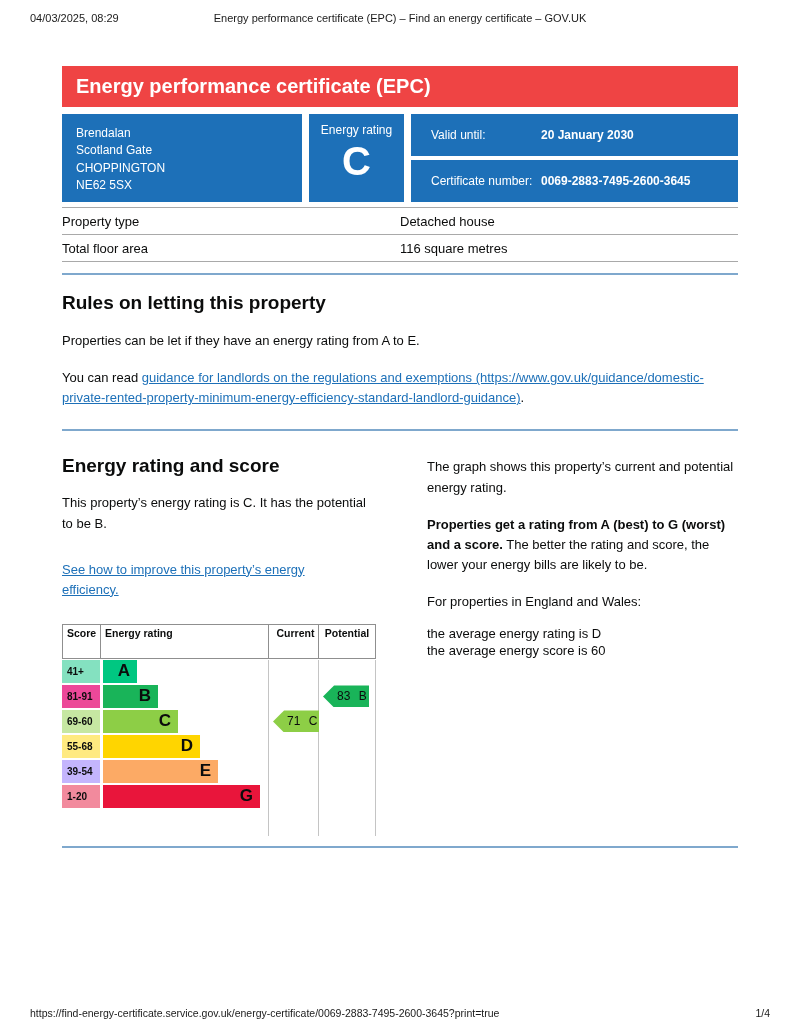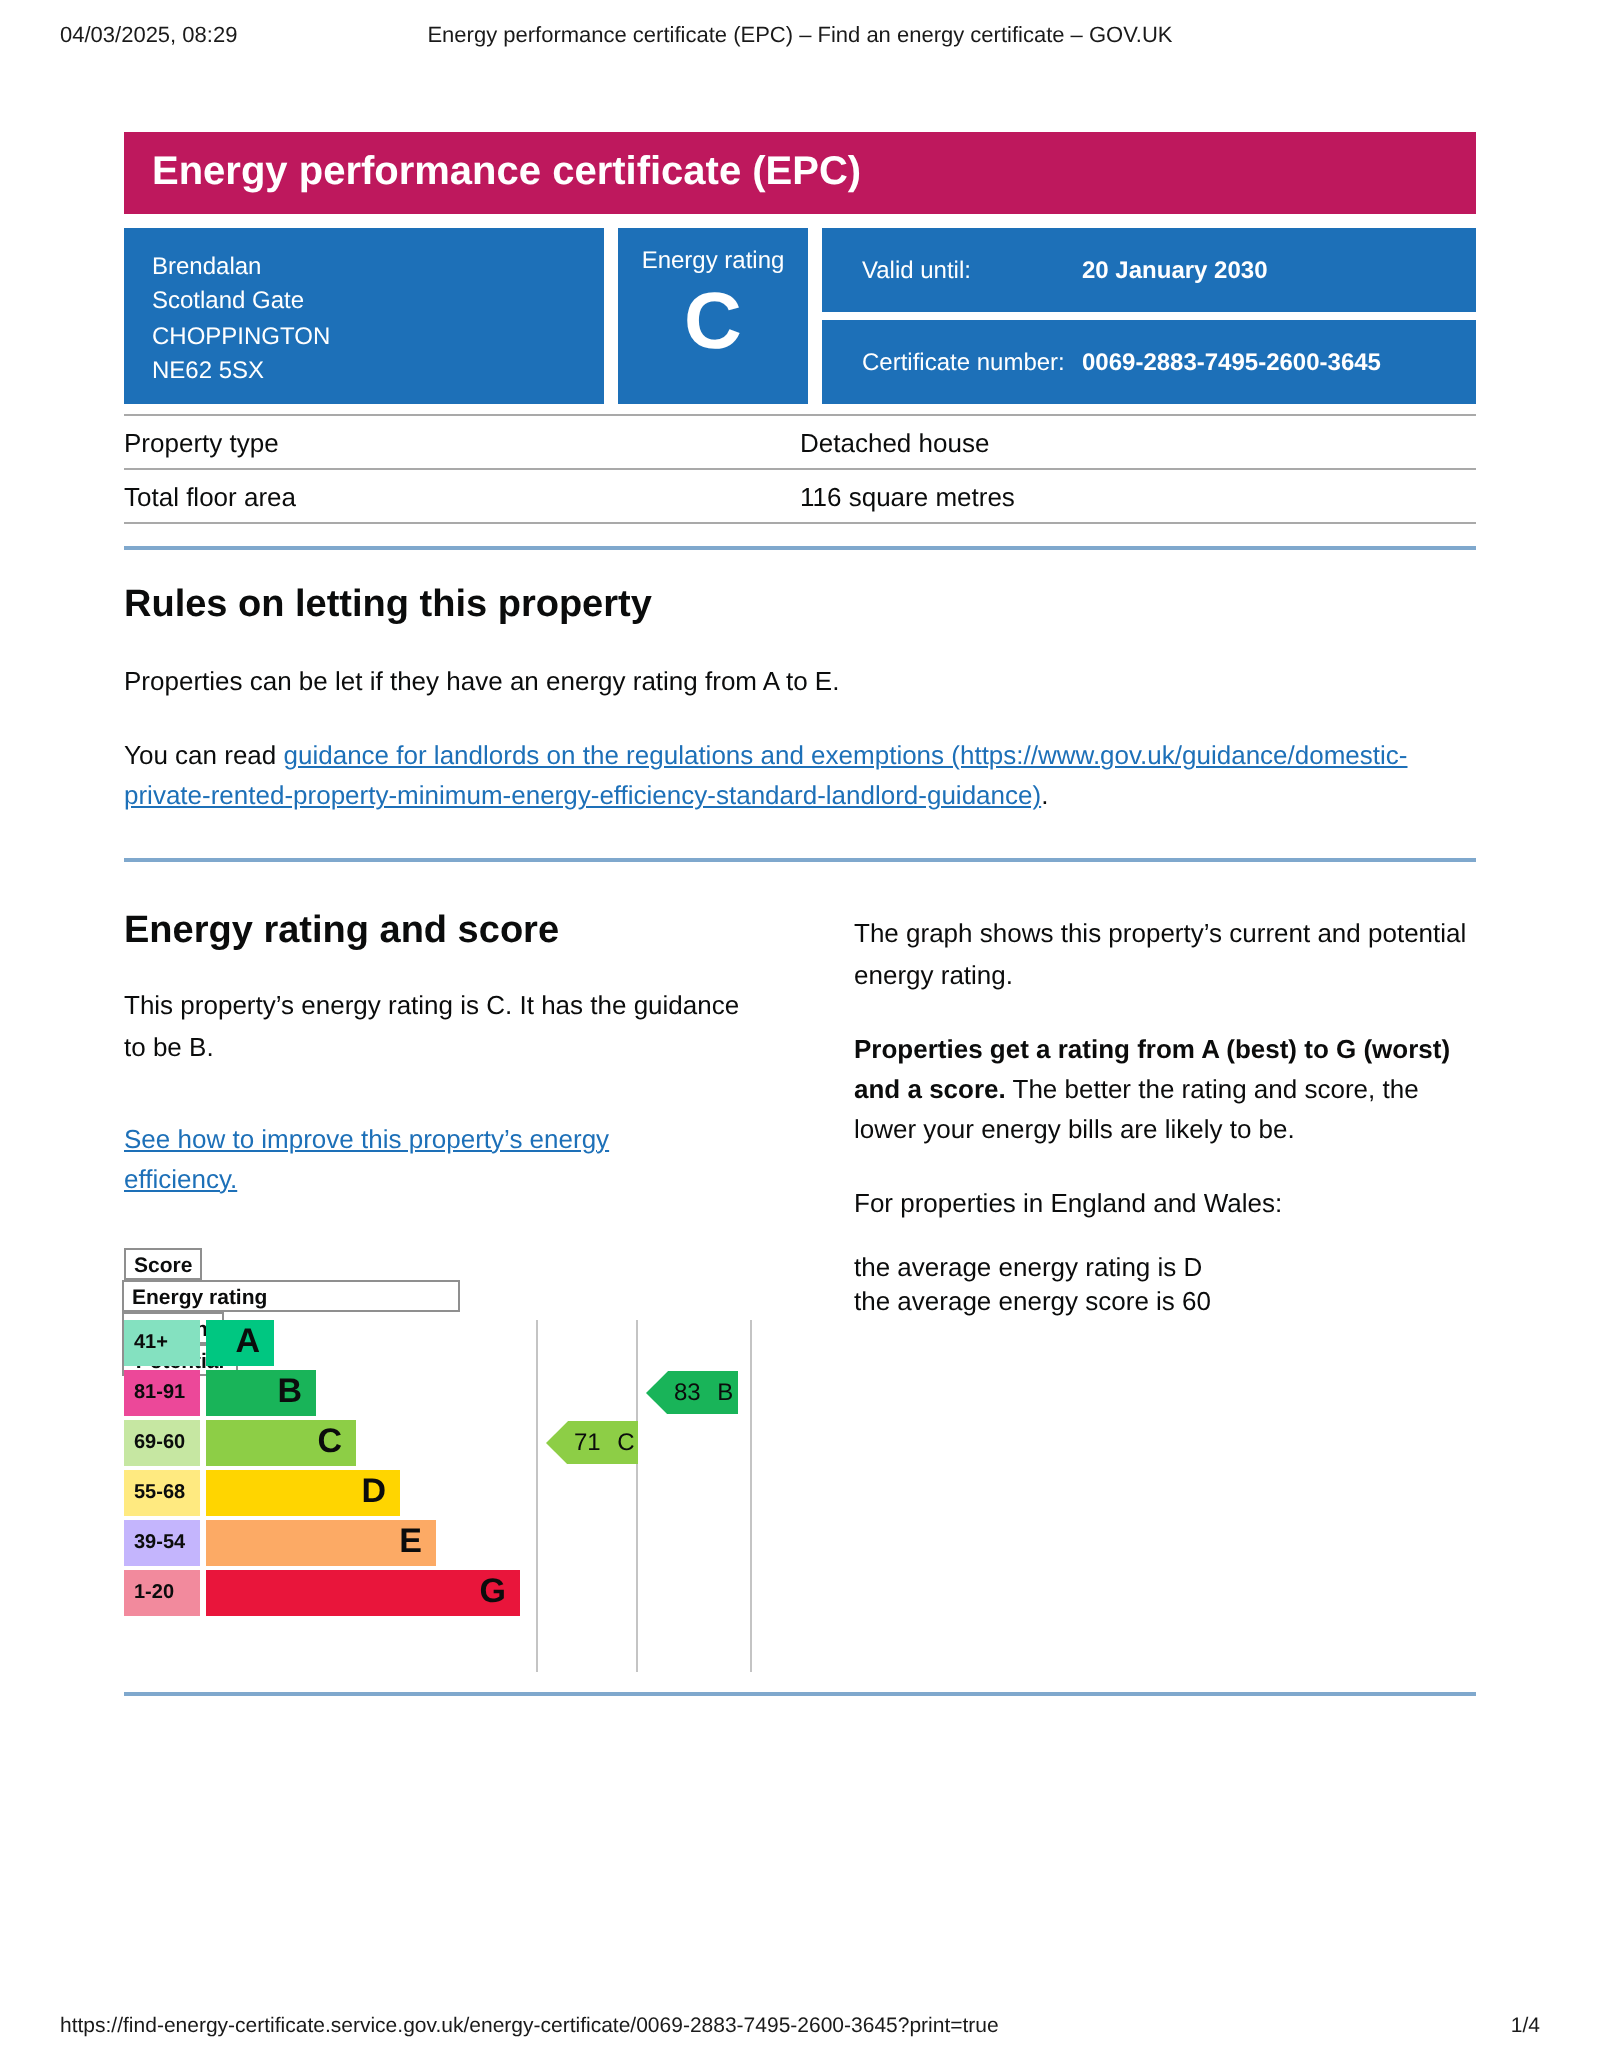--- a/index.html
+++ b/index.html
@@ -9,21 +9,21 @@
     font-family:"Liberation Sans","DejaVu Sans",sans-serif; color:#0b0c0c;
   }
   
   .print-header { position:absolute; top:12px; left:30px; right:30px; display:flex; align-items:center; font-size:11px; color:#1a1a1a; }
   .ph-date { width:130px; }
   .ph-title { flex:1; text-align:center; }
   .ph-spacer { width:130px; }
 
   .content { position:absolute; left:62px; top:66px; width:676px; }
 
-  .banner { background:#be185d; color:#ffffff; height:41px; line-height:41px; padding-left:14px; font-size:20px; font-weight:bold; }
+  .banner { background:#ef4444; color:#ffffff; height:41px; line-height:41px; padding-left:14px; font-size:20px; font-weight:bold; }
 
   .summary-row { display:flex; gap:7px; margin-top:7px; height:88px; }
   .blue-box { background:#1d70b8; color:#ffffff; }
   .address-box { width:240px; padding:11px 14px; font-size:12px; line-height:1.45; }
   .rating-box { width:95px; text-align:center; padding-top:9px; }
   .rating-box .rating-label { font-size:12px; }
   .rating-box .rating-letter { font-size:40px; font-weight:bold; line-height:1.2; }
   .cert-box { flex:1; display:flex; flex-direction:column; gap:4px; background:transparent; }
   .cert-cell { flex:1; background:#1d70b8; color:#fff; display:flex; align-items:center; padding:0 20px; font-size:12px; }
   .cert-cell .cell-label { width:110px; }
@@ -48,21 +48,21 @@
   .col-right { width:311px; }
   .col-left .intro { max-width:318px; margin-top:16px; }
   .improve-link { display:inline-block; margin-top:26px; max-width:288px; font-size:13px; line-height:1.55; }
   .col-right p.body-text:first-child { margin-top:2px; }
   .col-right .bold-lead { font-weight:bold; }
   .for-props { margin-top:24px; }
   .avg-lines { margin-top:14px; font-size:13px; line-height:1.3; }
 
   
   .chart { position:relative; width:314px; margin-top:24px; }
-  .chart-header { display:flex; height:35px;flex-direction:column; }
+  .chart-header { display:flex; height:35px; }
   .hcell { border:1px solid #8f8f8f; font-size:10.5px; font-weight:bold; padding-top:2px; padding-left:4px; background:#fff; }
   .hcell + .hcell { margin-left:-1px; }
   .h-score { width:39px; }
   .h-rating { width:169px; }
   .h-current { width:51px; text-align:center; padding-left:4px; }
   .h-potential { width:58px; text-align:center; padding-left:0; }
   .chart-body { position:relative; margin-top:1px; height:176px; }
   .band-row { display:flex; height:23px; margin-bottom:2px; }
   .score-cell { width:38px; font-size:10px; font-weight:bold; line-height:23px; padding-left:5px; }
   .band-bar { margin-left:3px; font-size:17px; font-weight:bold; line-height:22px; text-align:right; padding-right:7px; color:#0b0c0c; }
@@ -123,21 +123,21 @@
 
   <h2 class="letting-heading">Rules on letting this property</h2>
   <p class="body-text">Properties can be let if they have an energy rating from A to E.</p>
   <p class="body-text"><span>You can read </span><a class="link">guidance for landlords on the regulations and exemptions (https://www.gov.uk/guidance/domestic-private-rented-property-minimum-energy-efficiency-standard-landlord-guidance)</a><span>.</span></p>
 
   <hr class="rule rule-2">
 
   <div class="columns">
     <div class="col-left">
       <h2>Energy rating and score</h2>
-      <p class="body-text intro">This property’s energy rating is C. It has the guidance to be B.</p>
+      <p class="body-text intro">This property’s energy rating is C. It has the potential to be B.</p>
       <a class="link improve-link">See how to improve this property’s energy efficiency.</a>
 
       <div class="chart">
         <div class="chart-header">
           <div class="hcell h-score">Score</div>
           <div class="hcell h-rating">Energy rating</div>
           <div class="hcell h-current">Current</div>
           <div class="hcell h-potential">Potential</div>
         </div>
         <div class="chart-body">

